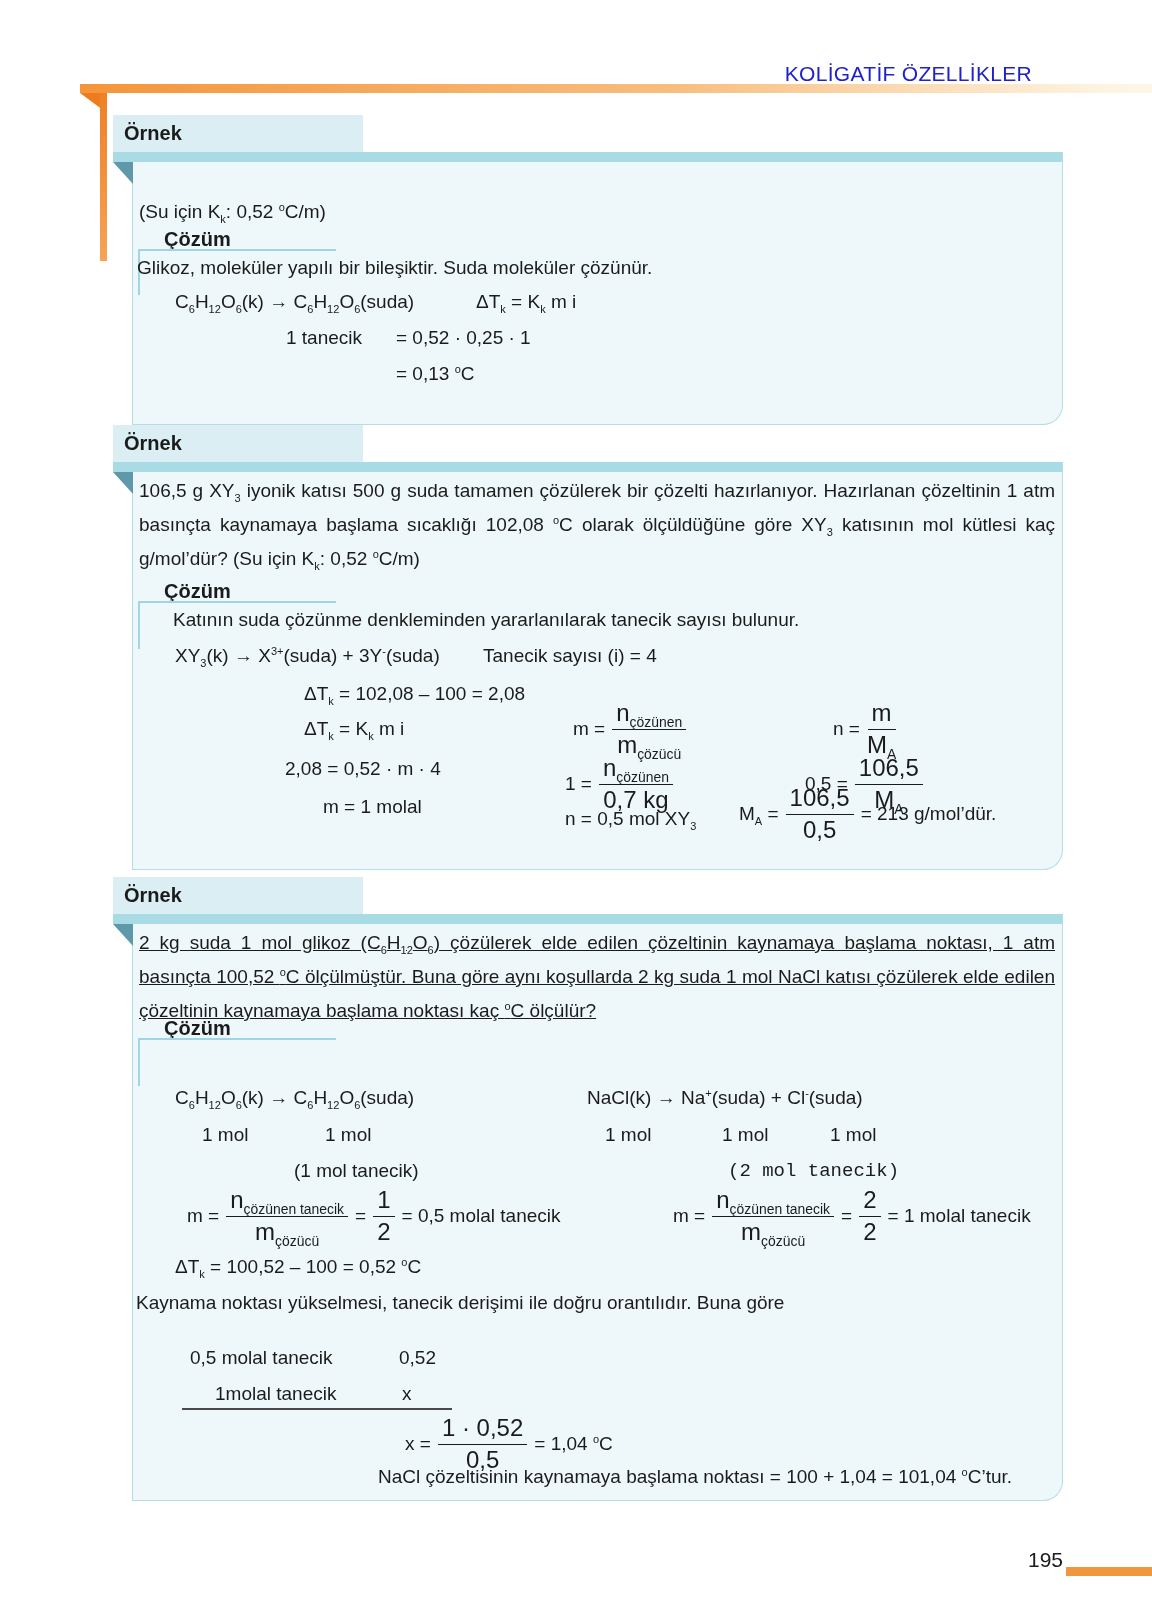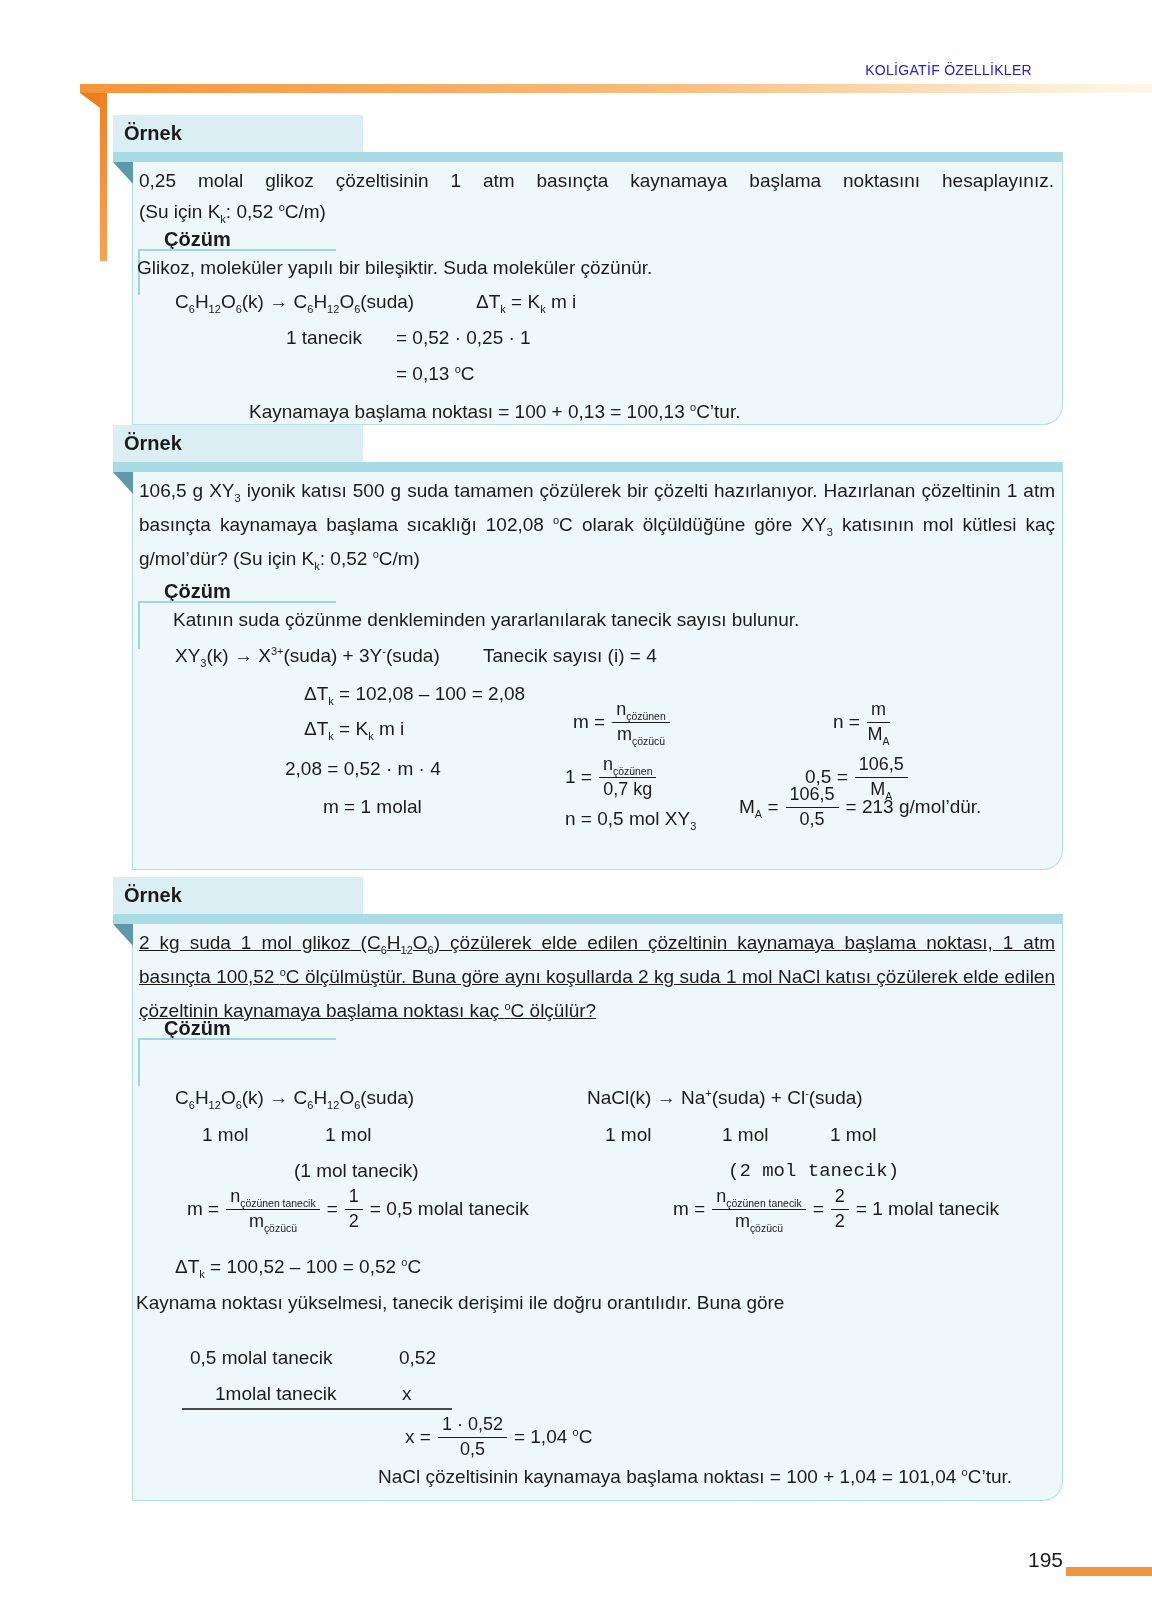--- a/index.html
+++ b/index.html
@@ -3,21 +3,21 @@
 <meta charset="utf-8">
 <style>
   * { margin:0; padding:0; box-sizing:border-box; }
   html,body { background:#ffffff; }
   body {
     width:1152px; height:1624px; position:relative; overflow:hidden;
     font-family:"Liberation Sans", sans-serif; color:#1b1b1b;
   }
   .page-title {
     position:absolute; top:62px; right:120px;
-    font-size:14px; color:#2121cb; letter-spacing:.3px; white-space:nowrap;
+    font-size:21px; color:#2121cb; letter-spacing:.3px; white-space:nowrap;
   }
   .top-bar {
     position:absolute; left:80px; top:84px; right:0; height:9px;
     background:linear-gradient(to right,#f5953a 0%,#f8bd7d 55%,#fdf3e0 95%,#fdf6e8 100%);
   }
   .corner-fold-orange {
     position:absolute; left:80px; top:93px; width:27px; height:20px;
     background:#ee7c1e; clip-path:polygon(0 0,100% 0,100% 100%);
   }
   .left-bar {
@@ -36,21 +36,21 @@
   }
   .ex-band { position:absolute; top:0; left:-20px; width:calc(100% + 20px); height:10px; background:#a9dbe5; }
   .ex-fold { position:absolute; top:10px; left:-20px; width:20px; height:22px; background:#5e98a9; clip-path:polygon(0 0,100% 0,100% 100%); }
   .para { position:absolute; font-size:19px; line-height:34px; text-align:justify; }
   .justify-last { text-align-last:justify; }
   .row { position:absolute; font-size:19px; white-space:nowrap; line-height:24px; }
   .cozum-label { position:absolute; left:31px; font-size:20px; font-weight:bold; white-space:nowrap; }
   .hline { position:absolute; left:5px; width:198px; height:2px; background:#9fd6e2; }
   .vline { position:absolute; left:5px; width:2px; background:#9fd6e2; }
   .eq { position:absolute; display:flex; align-items:center; gap:7px; font-size:19px; white-space:nowrap; }
-  .frac { display:inline-flex; flex-direction:column; align-items:center; font-size:18px; line-height:1.2; }
+  .frac { display:inline-flex; flex-direction:column; align-items:center; font-size:24px; line-height:1.2; }
   .frac .num { display:block; padding:0 4px 1px; border-bottom:1.6px solid #1b1b1b; }
   .frac .den { display:block; padding-top:1px; }
   sub, sup { font-size:58%; line-height:0; }
   .ratio-underline { position:absolute; height:2px; background:#4a4a4a; }
   .footer-num { position:absolute; top:1548px; right:89px; font-size:21px; }
   .footer-bar { position:absolute; top:1567px; left:1066px; width:86px; height:9px; background:#f2953f; }
 </style>
 </head>
 <body>
 
@@ -58,38 +58,36 @@
 <div class="top-bar"></div>
 <div class="corner-fold-orange"></div>
 <div class="left-bar"></div>
 
 <section class="example" style="top:115px">
   <div class="ex-label">Örnek</div>
   <div class="ex-body" style="height:273px">
     <div class="ex-band"></div>
     <div class="ex-fold"></div>
 
-    <p class="para justify-last" style="left:6px; top:12px; width:915px;">0,25 molal glikoz çözeltisinin 1 atm basınçta kaynamaya başlama noktasını hesaplayınız.</p>
     <div class="row" style="left:6px; top:48px;">(Su için K<sub>k</sub>: 0,52 <sup>o</sup>C/m)</div>
 
     <div class="cozum-label" style="top:76px">Çözüm</div>
     <div class="hline" style="top:97px"></div>
     <div class="vline" style="top:97px; height:46px"></div>
 
     <div class="row" style="left:4px; top:104px;">Glikoz, moleküler yapılı bir bileşiktir. Suda moleküler çözünür.</div>
 
     <div class="row" style="left:42px; top:138px;">C<sub>6</sub>H<sub>12</sub>O<sub>6</sub>(k) → C<sub>6</sub>H<sub>12</sub>O<sub>6</sub>(suda)</div>
     <div class="row" style="left:343px; top:138px;">ΔT<sub>k</sub> = K<sub>k</sub> m i</div>
 
     <div class="row" style="left:153px; top:174px;">1 tanecik</div>
     <div class="row" style="left:263px; top:174px;">= 0,52 · 0,25 · 1</div>
 
     <div class="row" style="left:263px; top:210px;">= 0,13 <sup>o</sup>C</div>
 
-    <div class="row" style="left:116px; top:248px;">Kaynamaya başlama noktası = 100 + 0,13 = 100,13 <sup>o</sup>C’tur.</div>
   </div>
 </section>
 
 <section class="example" style="top:425px">
   <div class="ex-label">Örnek</div>
   <div class="ex-body" style="height:408px">
     <div class="ex-band"></div>
     <div class="ex-fold"></div>
 
     <p class="para" style="left:6px; top:12px; width:916px;">106,5 g XY<sub>3</sub> iyonik katısı 500 g suda tamamen çözülerek bir çözelti hazırlanıyor. Hazırlanan çözeltinin 1 atm basınçta kaynamaya başlama sıcaklığı 102,08 <sup>o</sup>C olarak ölçüldüğüne göre XY<sub>3</sub> katısının mol kütlesi kaç g/mol’dür? (Su için K<sub>k</sub>: 0,52 <sup>o</sup>C/m)</p>

